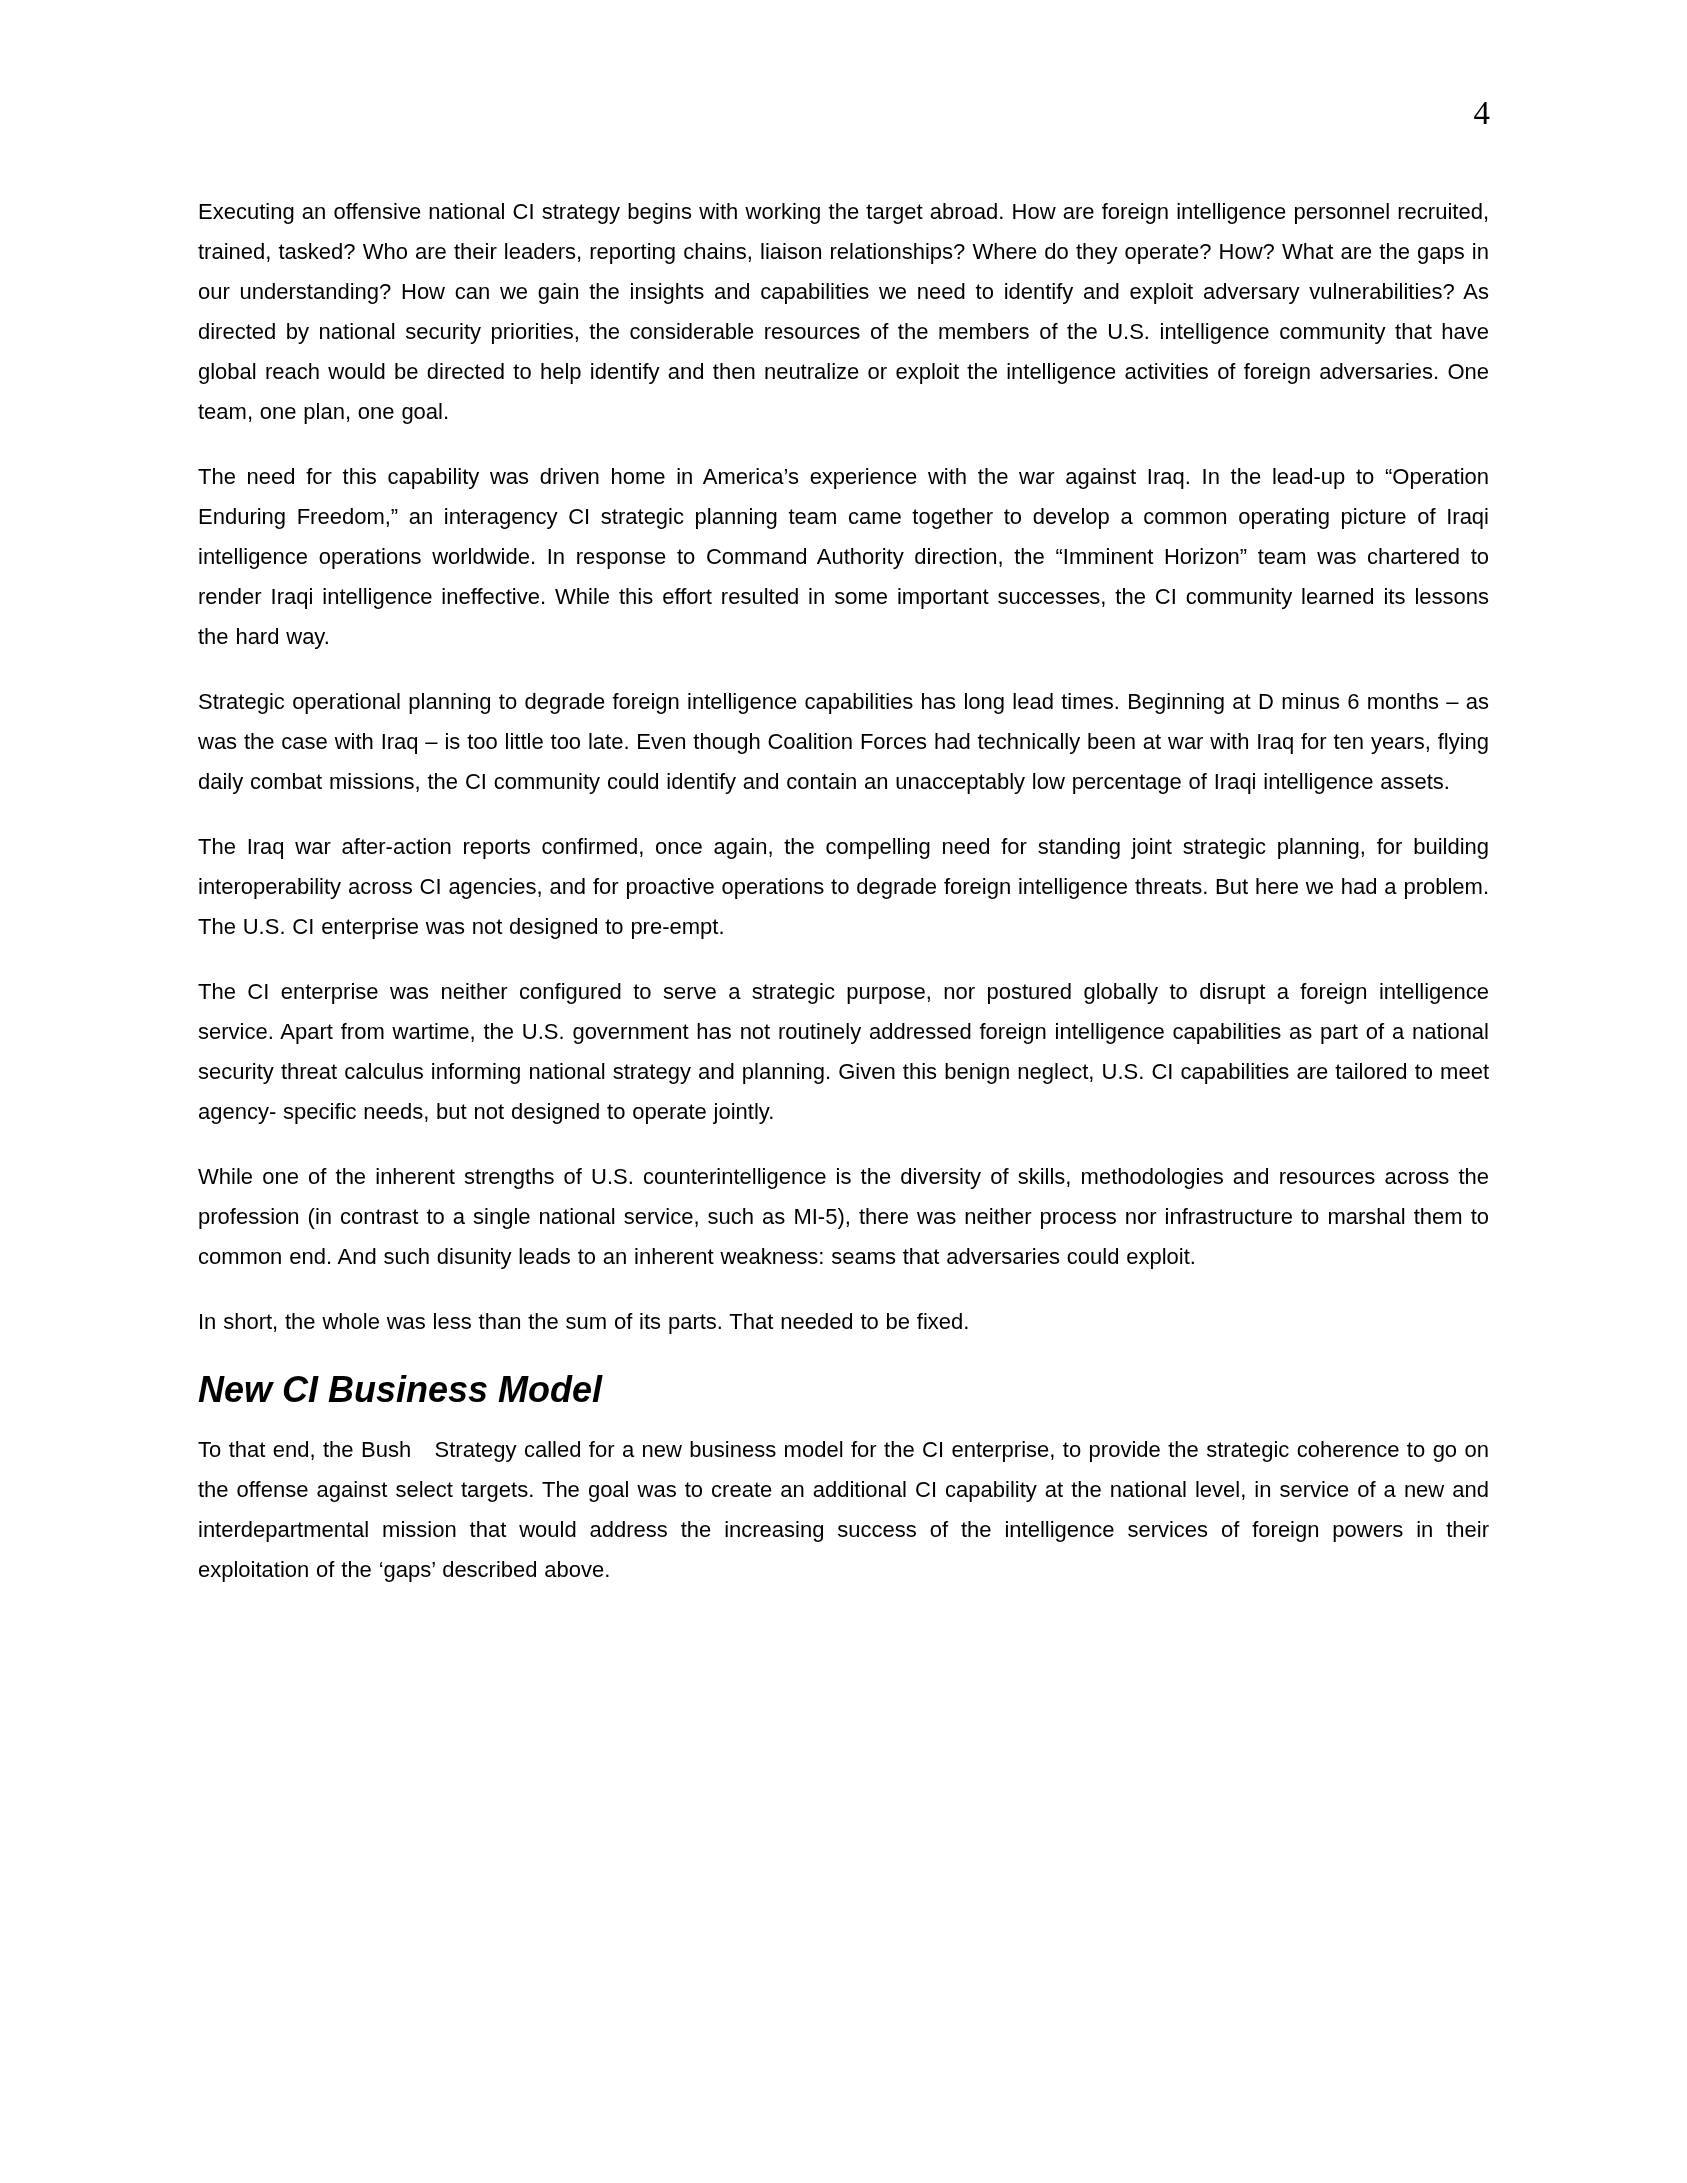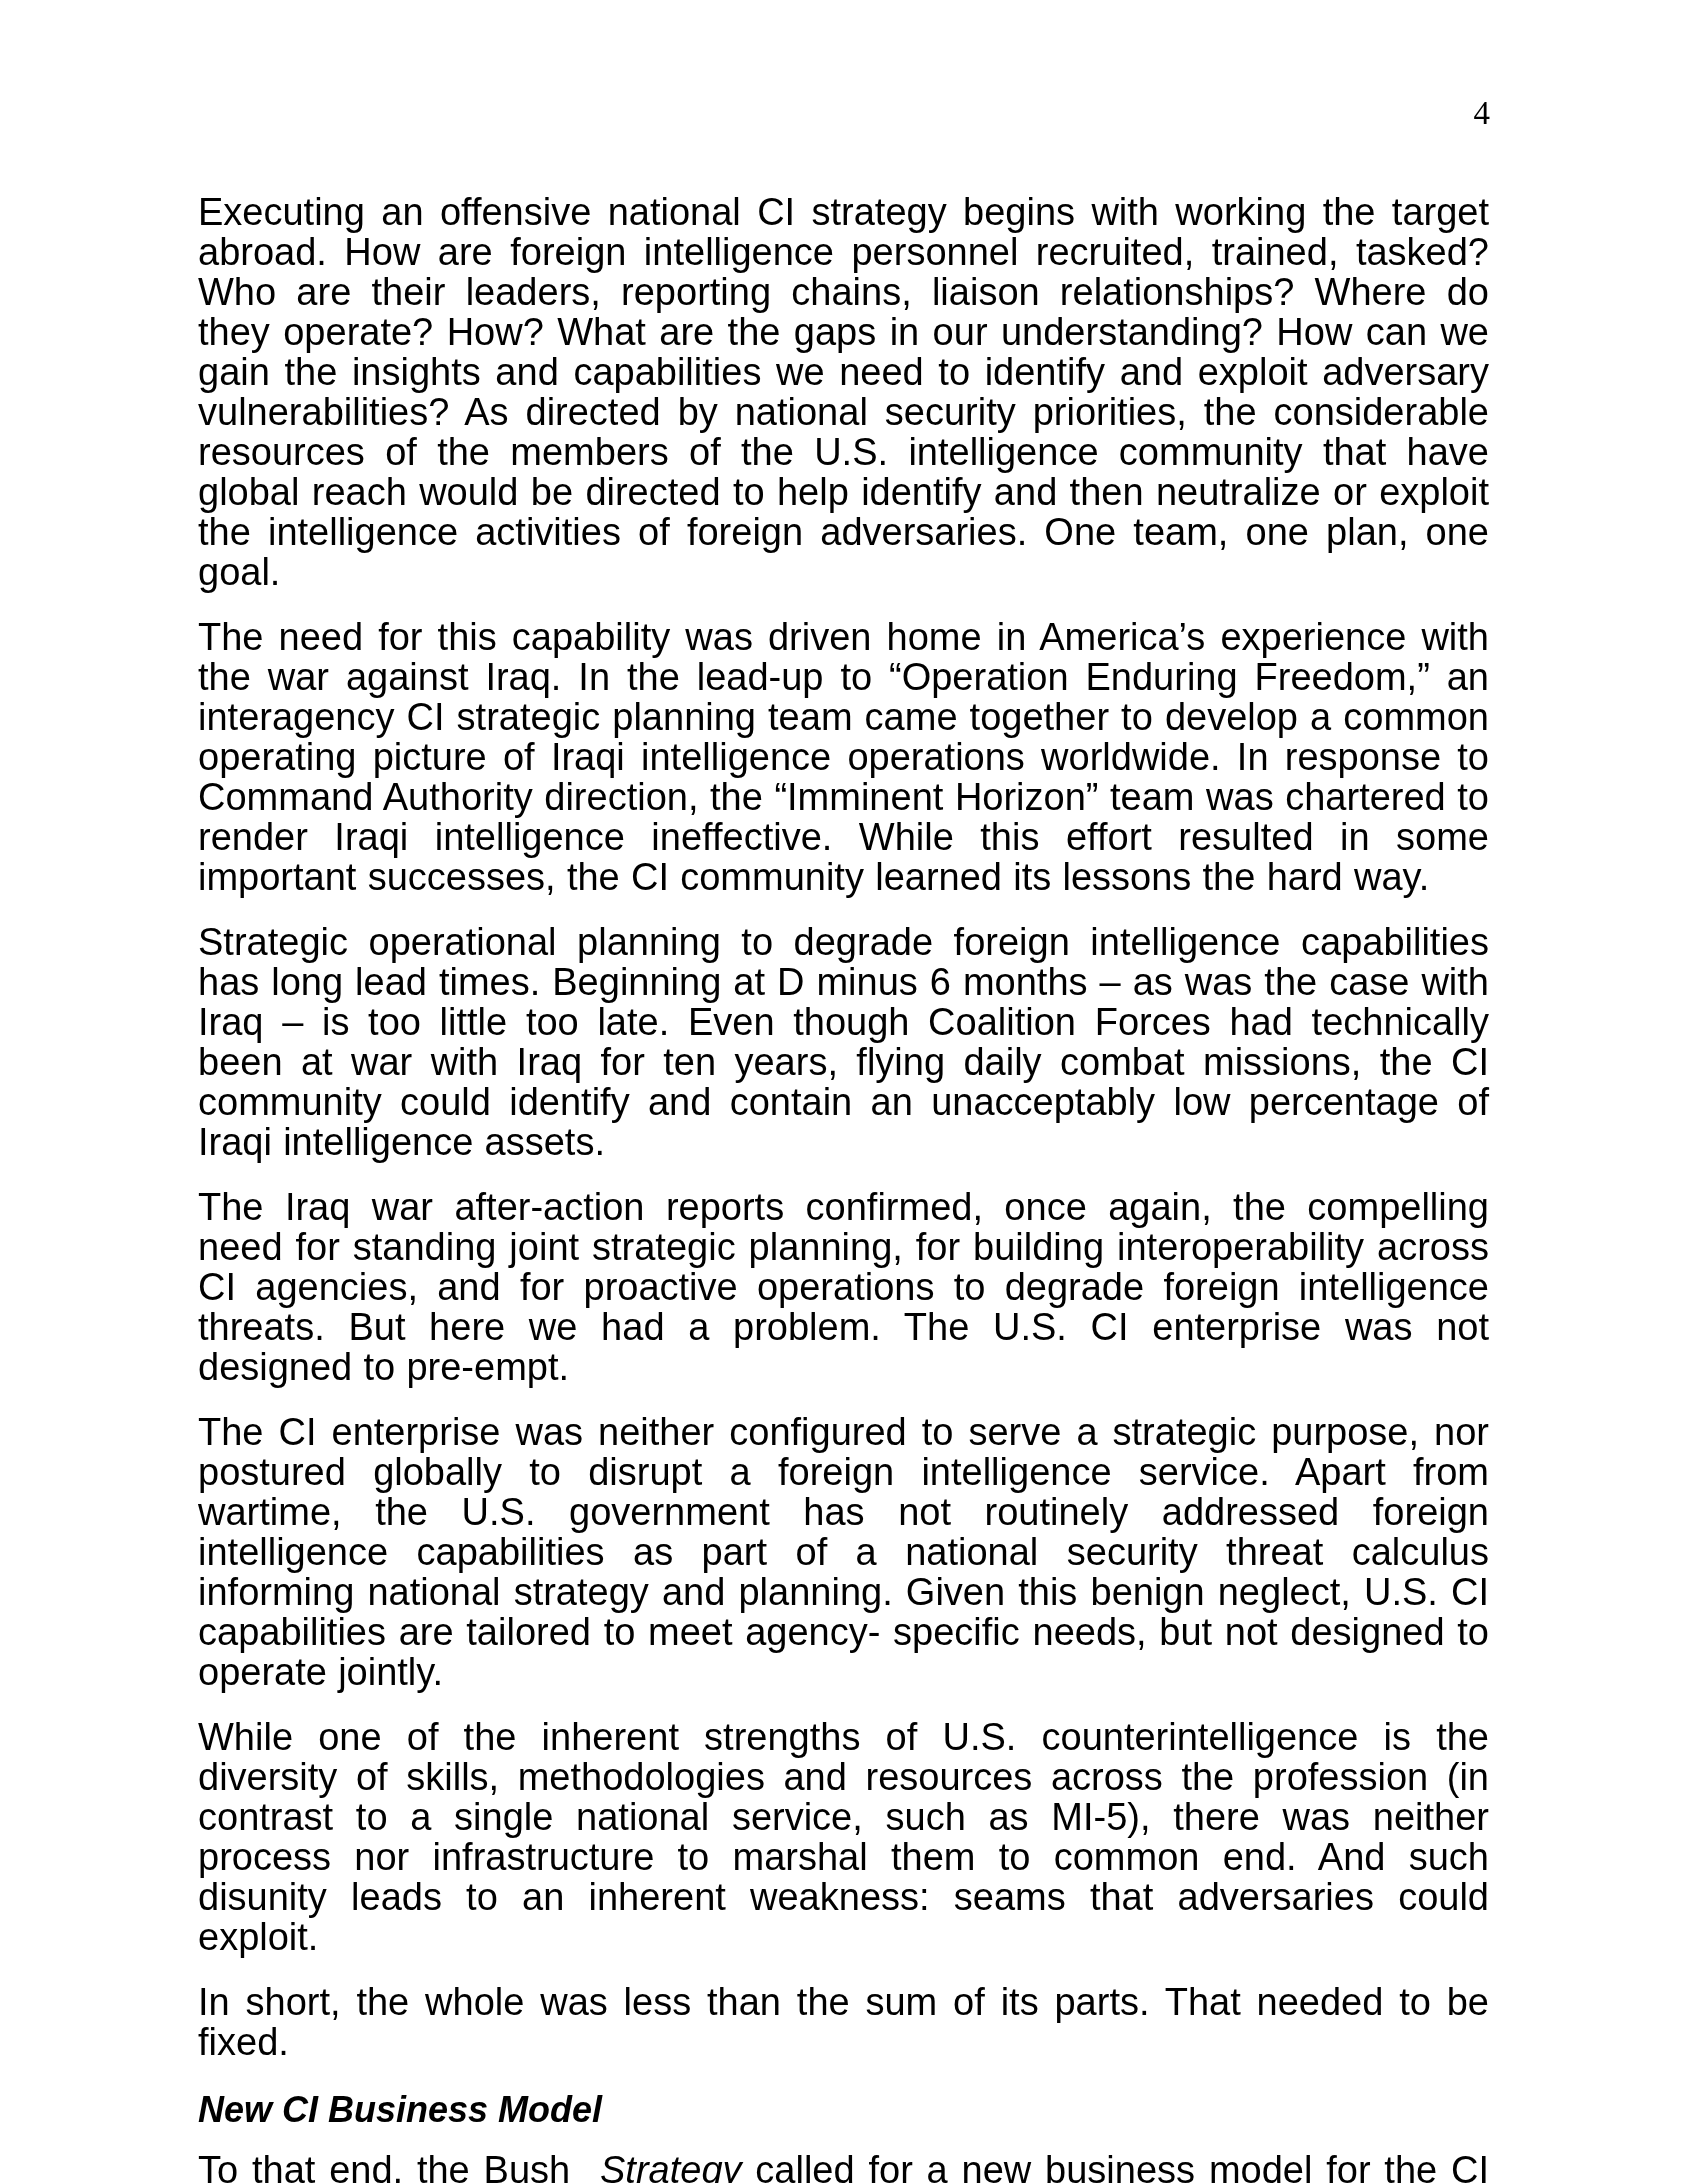--- a/index.html
+++ b/index.html
@@ -25,35 +25,34 @@
     line-height: 1.1;
     color: #000000;
   }
   .content {
     position: absolute;
     left: 198px;
     top: 192px;
     width: 1291px;
   }
   .para {
-    font-size: 38px;
+    font-size: 22px;
     line-height: 40px;
     text-align: justify;
     margin: 0 0 25px 0;
     word-spacing: 0.7px;
   }
   .heading {
     font-size: 36px;
     line-height: 40px;
     font-weight: bold;
     font-style: italic;
     margin: 28px 0 20px 0;
   }
   .italic-word {
-    font-style: italic;
     margin-left: 16px;
   }
 </style>
 </head>
 <body>
 
 <div class="page">
 
   <div class="page-number">4</div>
 

